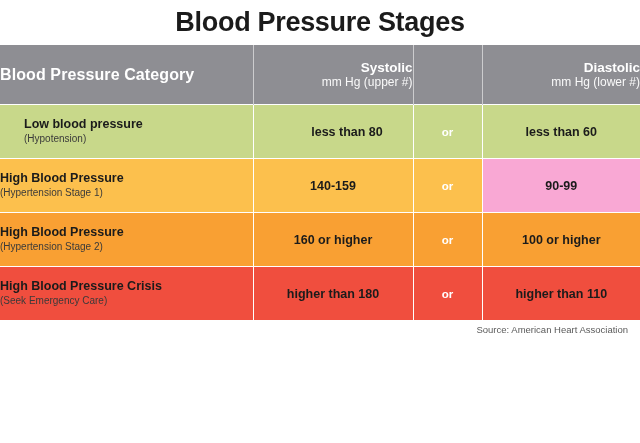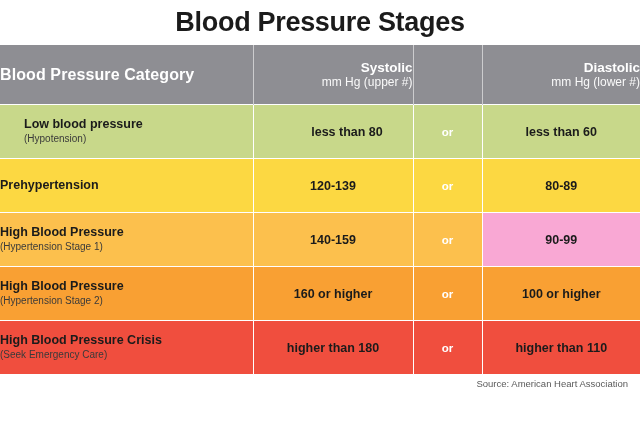--- a/index.html
+++ b/index.html
@@ -163,29 +163,20 @@
         <td class="cell-cat" style="background-color: rgb(200, 216, 138); padding-left: 24px;">
           <span class="cat-main">Low blood pressure</span>
           <span class="cat-sub">(Hypotension)</span>
         </td>
         <td class="cell-val" style="background-color: rgb(200, 216, 138); padding-left: 28px;">less than 80</td>
         <td class="cell-conj" style="background-color: rgb(200, 216, 138);">or</td>
         <td class="cell-val" style="background-color: rgb(200, 216, 138); margin-left: 15px;">less than 60</td>
       </tr>
 
 
-      <tr>
-        <td class="cell-cat" style="background-color: rgb(252, 216, 66);">
-          <span class="cat-main">Prehypertension</span>
-
-        </td>
-        <td class="cell-val" style="background-color: rgb(252, 216, 66);">120-139</td>
-        <td class="cell-conj" style="background-color: rgb(252, 216, 66);">or</td>
-        <td class="cell-val" style="background-color: rgb(252, 216, 66);">80-89</td>
-      </tr>
 
       <tr>
         <td class="cell-cat" style="background-color: rgb(252, 192, 77);">
           <span class="cat-main">High Blood Pressure</span>
           <span class="cat-sub">(Hypertension Stage 1)</span>
         </td>
         <td class="cell-val" style="background-color: rgb(252, 192, 77);">140-159</td>
         <td class="cell-conj" style="background-color: rgb(252, 192, 77);">or</td>
         <td class="cell-val" style="background-color: #f9a8d4;">90-99</td>
       </tr>

